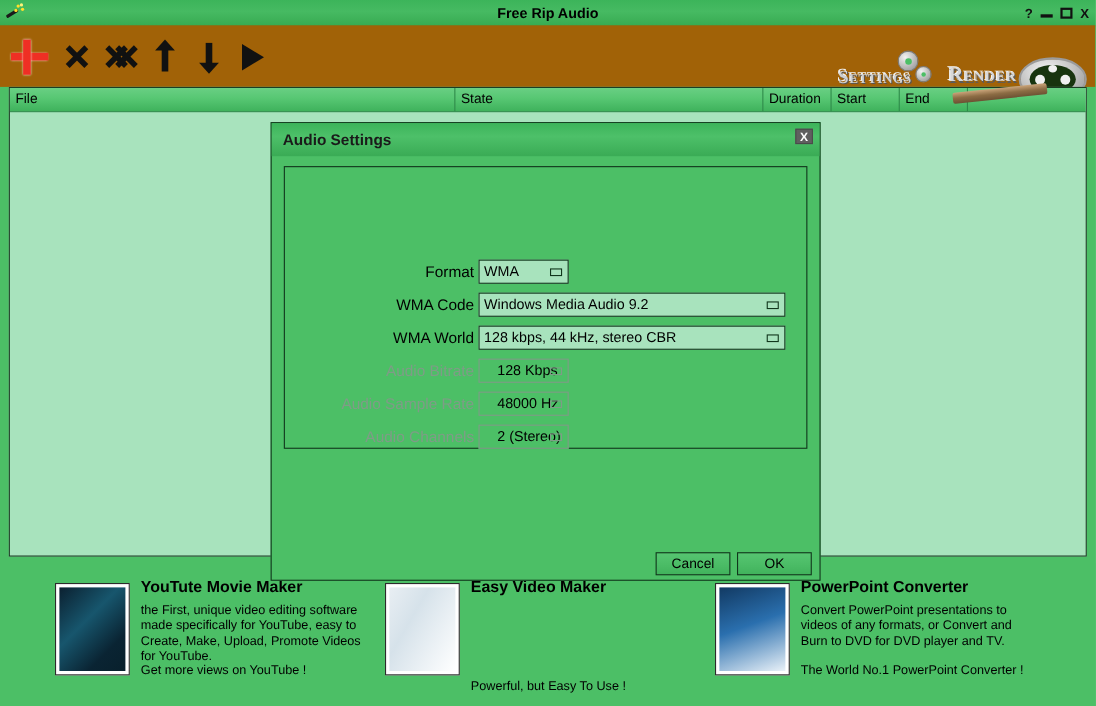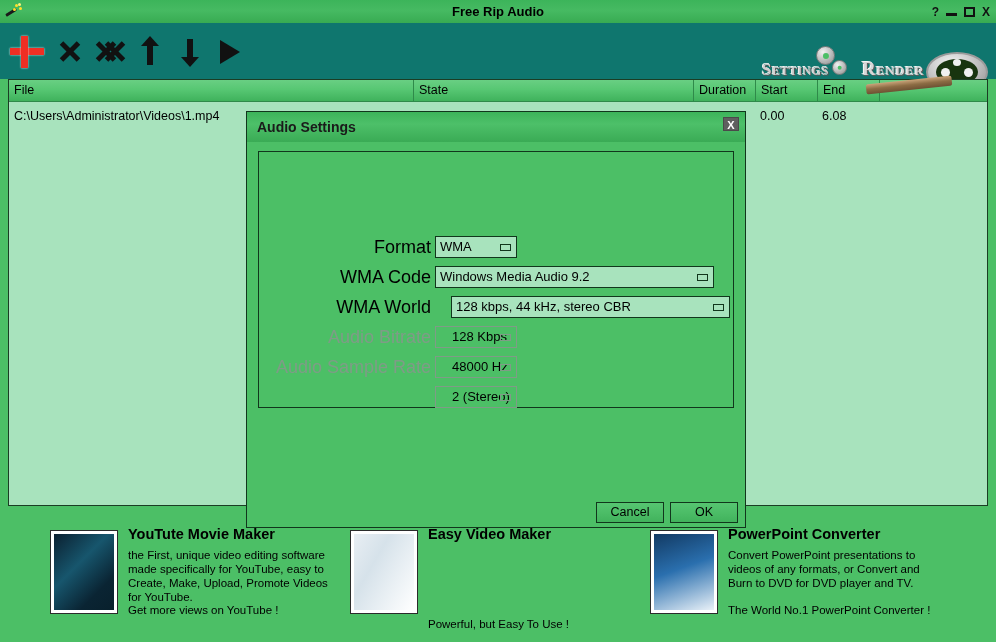--- a/index.html
+++ b/index.html
@@ -80,21 +80,21 @@
     width: 11px; height: 10px;
     border: 2px solid #111;
     box-sizing: border-box;
   }
 
   
   .toolbar {
     position: absolute;
     left: 0; top: 23px;
     width: 996px; height: 56px;
-    background: #0f766e;
+    background: #a16207;
   }
   .tool {
     position: absolute;
     top: 10px;
     width: 38px; height: 38px;
     cursor: default;
   }
   .plus-h, .plus-v {
     position: absolute;
     background: #ef2f24;
@@ -376,21 +376,21 @@
     box-sizing: border-box;
   }
   .field-row {
     position: absolute;
     height: 22px;
   }
   .field-label {
     position: absolute;
     right: 0; top: 0;
     line-height: 22px;
-    font-size: 18px;
+    font-size: 14px;
     color: #000;
     white-space: nowrap;
     cursor: default;
   }
   .field-label.disabled { color: #7f9c87; }
   .combo {
     position: absolute;
     top: 0;
     height: 22px;
     background: #a8e3bd;
@@ -509,27 +509,20 @@
 
   <div class="listpanel">
     <div class="list-header">
       <div class="col-head" style="left:404px;width:280px;">State</div>
       <div class="col-head first" style="left:0px;width:404px;">File</div>
       <div class="col-head" style="left:684px;width:62px;">Duration</div>
       <div class="col-head" style="left:746px;width:62px;">Start</div>
       <div class="col-head" style="left:808px;width:62px;">End</div>
       <div class="col-head" style="left:870px;width:108px;"></div>
     </div>
-    <div class="row">
-      <div class="cell" style="left:0px;width:404px;">C:\Users\Administrator\Videos\1.mp4</div>
-      <div class="cell" style="left:404px;width:280px;"></div>
-      <div class="cell" style="left:684px;width:62px;"></div>
-      <div class="cell" style="left:746px;width:62px;">0.00</div>
-      <div class="cell" style="left:808px;width:62px;">6.08</div>
-    </div>
   </div>
 
   <div class="ads">
 
     <div class="ad" style="left:50px;width:300px;">
       <div class="ad-box">
           <div class="ad-art art1"></div>
         </div>
       <div class="ad-title">YouTute Movie Maker</div>
       <div class="ad-body">the First, unique video editing software
@@ -579,41 +572,44 @@
         <div class="field-label">WMA Code</div>
       </div>
       <div class="combo" style="left:176px;top:114px;width:279px;">
         <div class="combo-val">Windows Media Audio 9.2</div>
         <div class="combo-arrow"></div>
       </div>
 
       <div class="field-row" style="left:0px;top:144px;width:172px;">
         <div class="field-label">WMA World</div>
       </div>
-      <div class="combo" style="left:176px;top:144px;width:279px;margin-left:16px;">
+      <div class="combo" style="left:176px;top:144px;width:279px;">
         <div class="combo-val">128 kbps, 44 kHz, stereo CBR</div>
         <div class="combo-arrow"></div>
       </div>
 
       <div class="field-row" style="left:0px;top:174px;width:172px;">
         <div class="field-label disabled">Audio Bitrate</div>
       </div>
       <div class="combo disabled" style="left:176px;top:174px;width:82px;">
         <div class="combo-val">128 Kbps</div>
         <div class="combo-arrow"></div>
       </div>
 
       <div class="field-row" style="left:0px;top:204px;width:172px;">
         <div class="field-label disabled">Audio Sample Rate</div>
       </div>
       <div class="combo disabled" style="left:176px;top:204px;width:82px;">
         <div class="combo-val">48000 Hz</div>
         <div class="combo-arrow"></div>
       </div>
 
+      <div class="field-row" style="left:0px;top:234px;width:172px;">
+        <div class="field-label disabled">Audio Channels</div>
+      </div>
       <div class="combo disabled" style="left:176px;top:234px;width:82px;">
         <div class="combo-val">2 (Stereo)</div>
         <div class="combo-arrow"></div>
       </div>
     </div>
 
     <div class="dlg-btn" id="btn-cancel">Cancel</div>
     <div class="dlg-btn" id="btn-ok">OK</div>
   </div>
 

